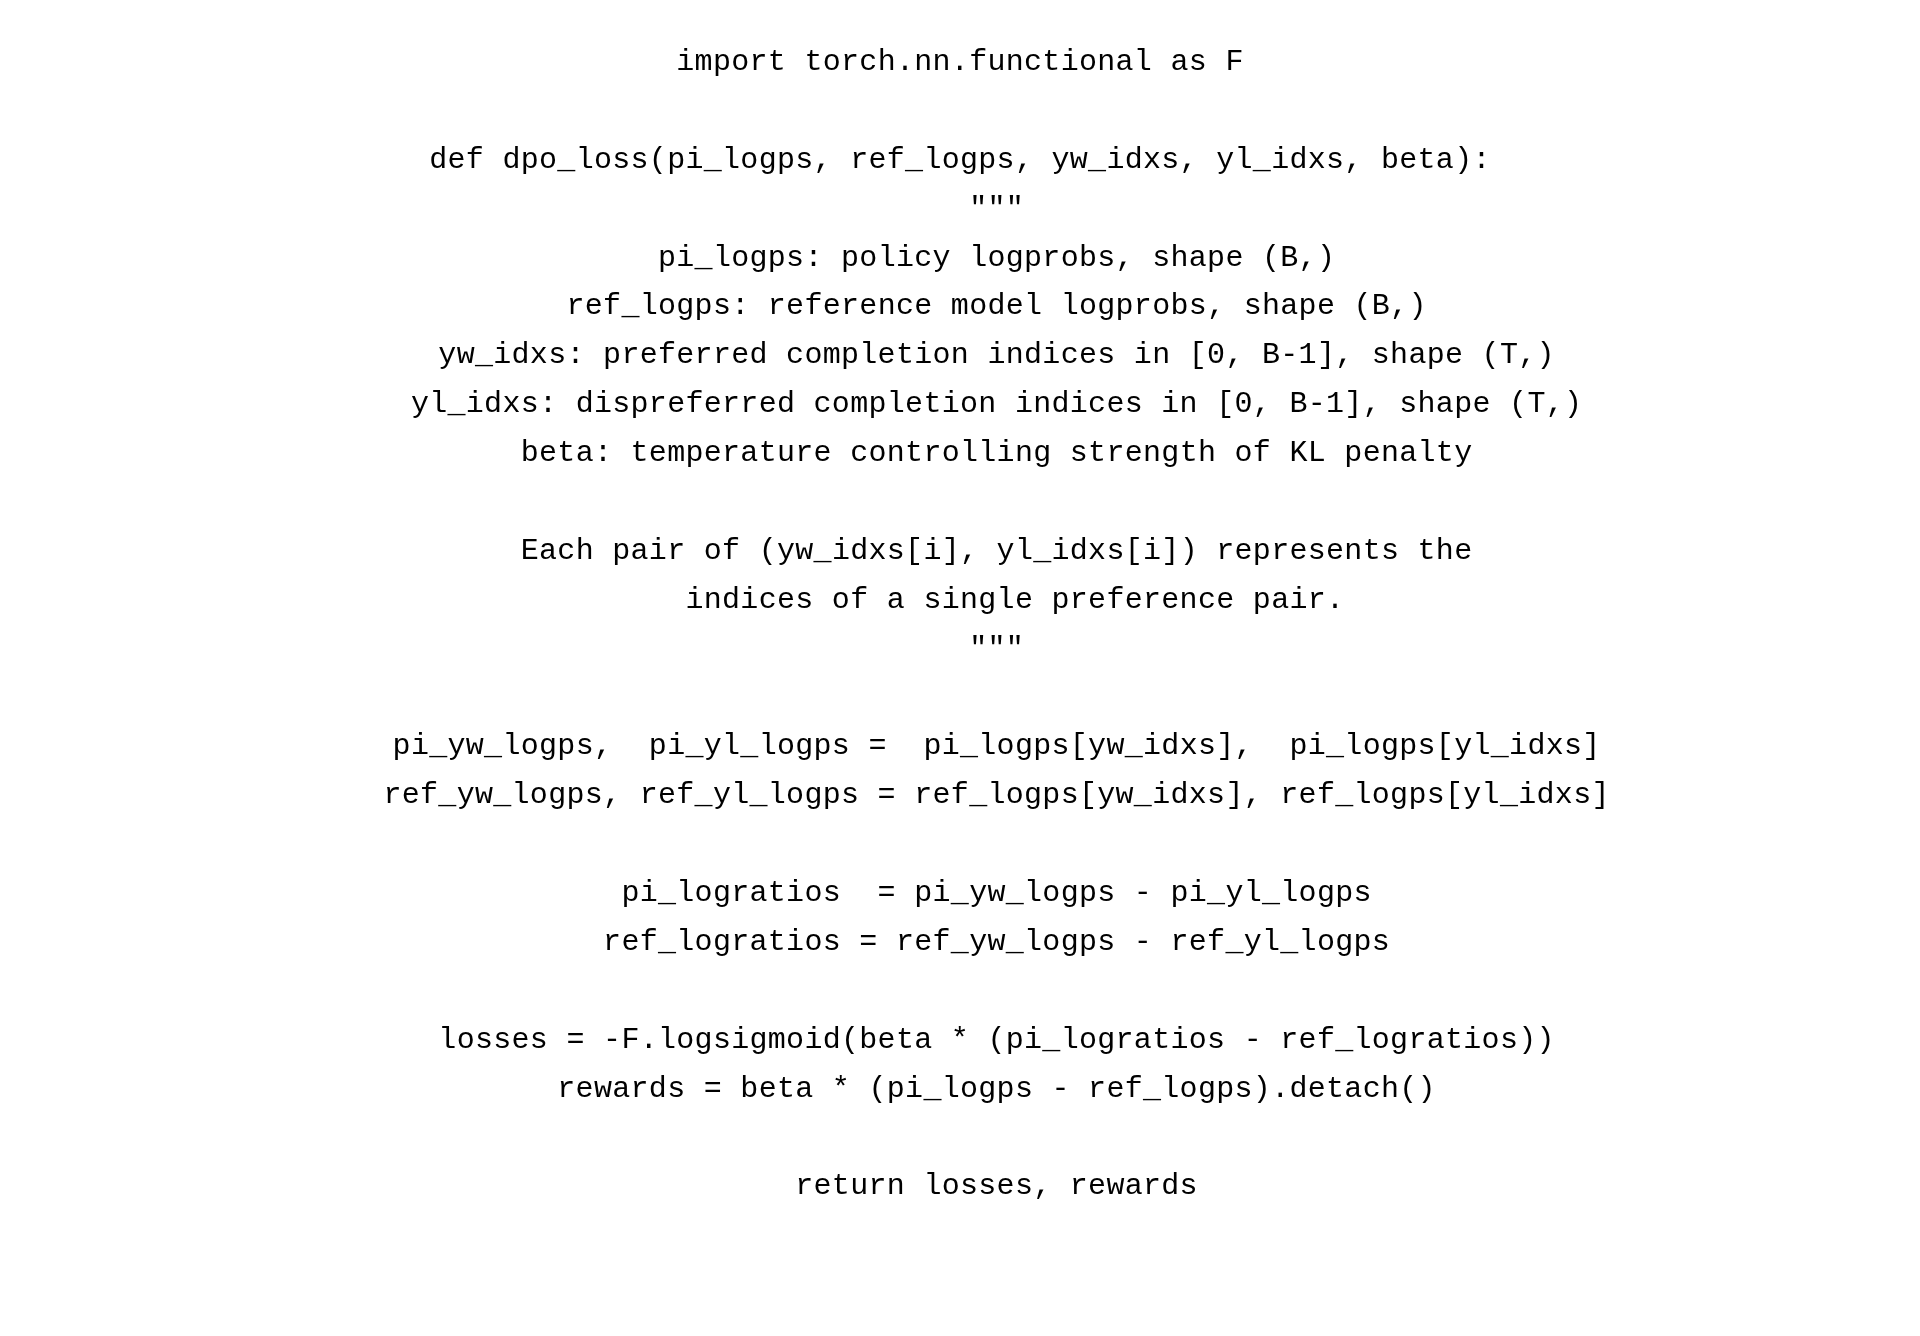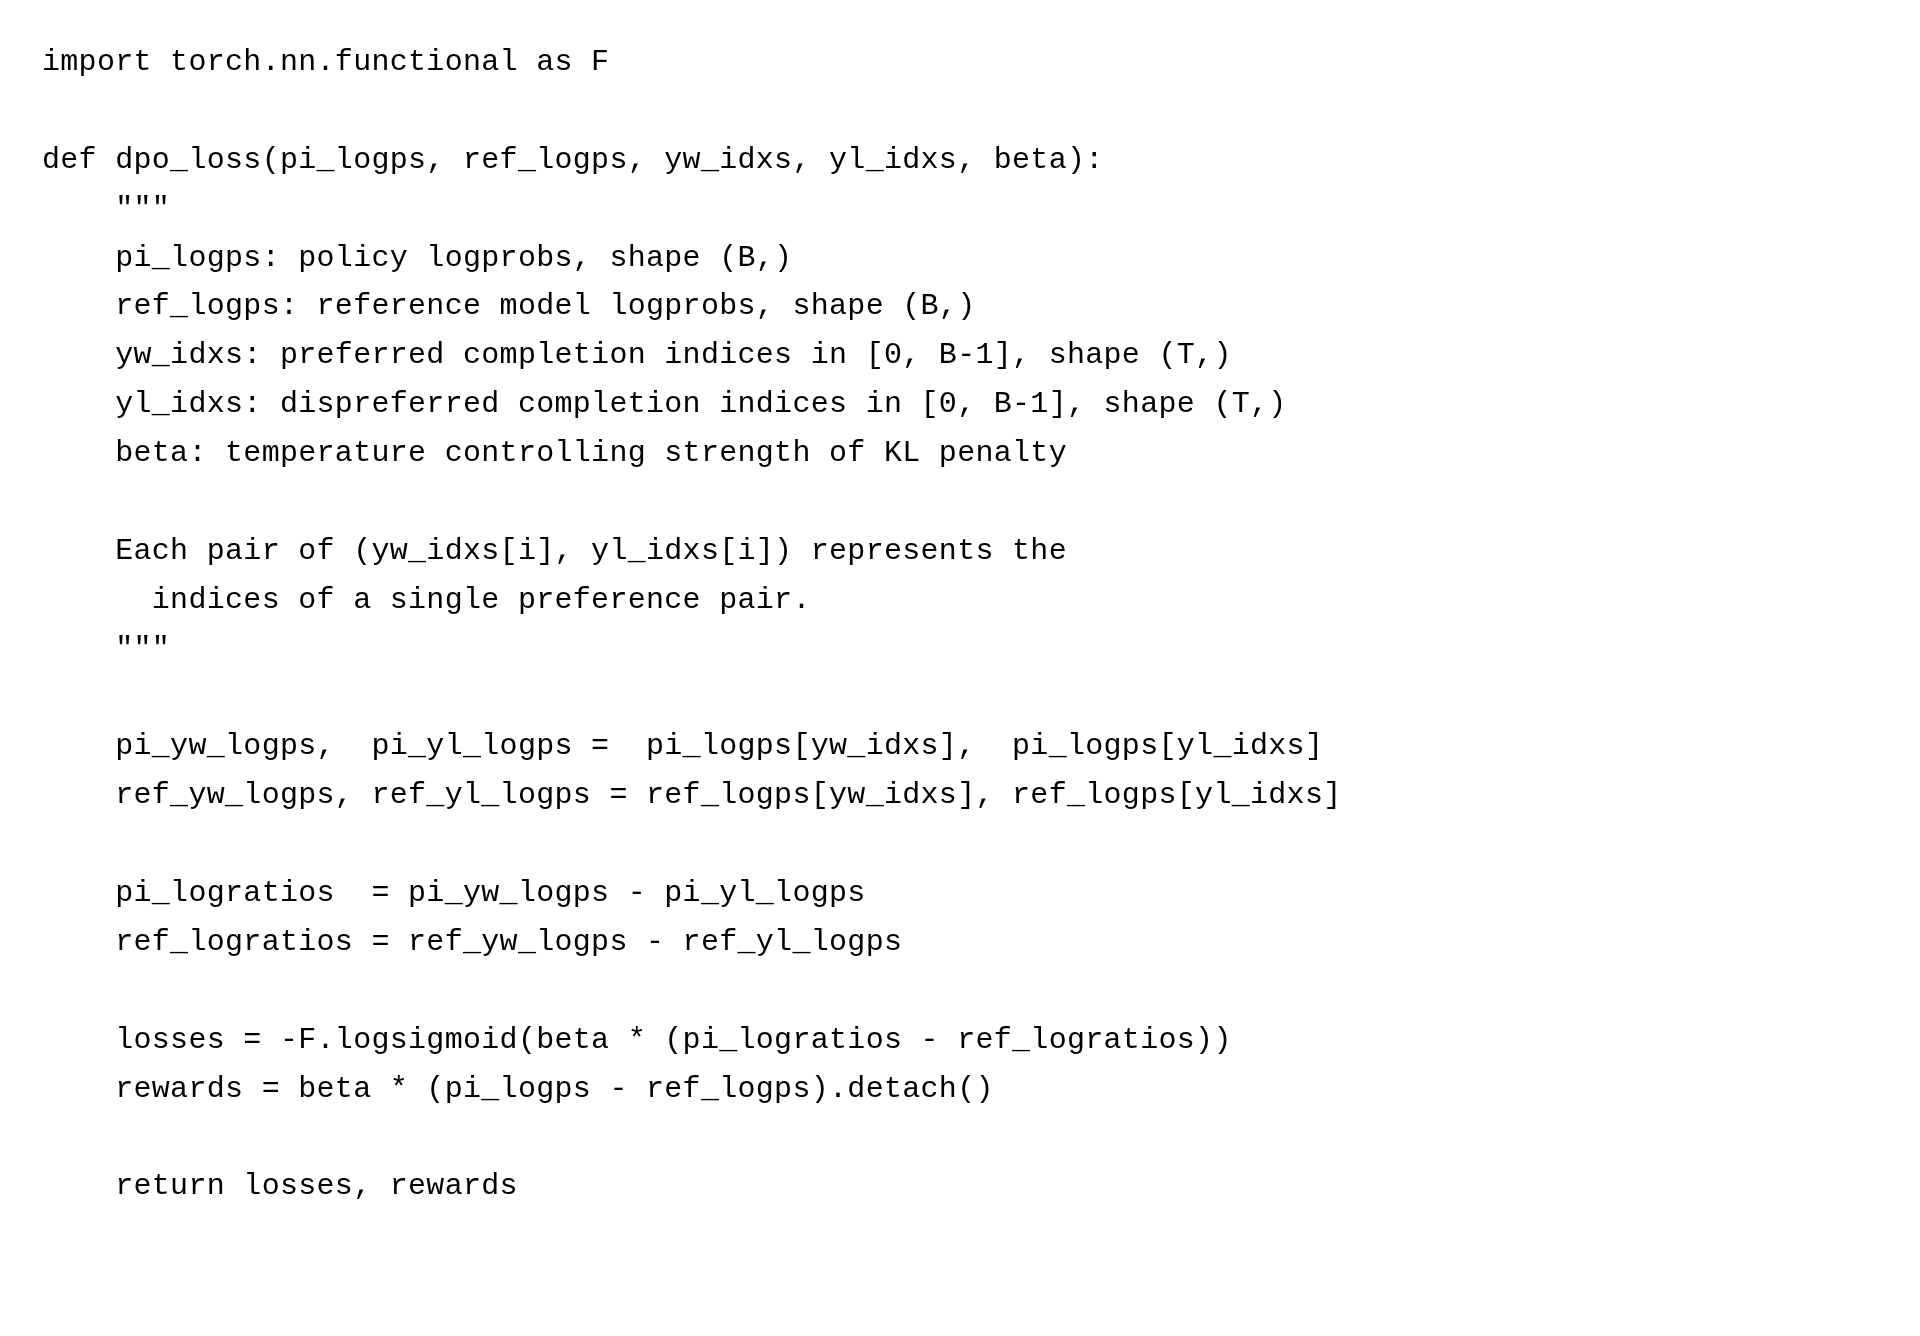--- a/index.html
+++ b/index.html
@@ -15,20 +15,21 @@
       font-size: 30px;
       line-height: 1.63;
       color: #000000;
       padding: 38px 42px;
       letter-spacing: 0.3px;
     }
     pre {
       font-family: inherit;
       white-space: pre;
       margin: 0;
+      text-align: center;
     }
     .code-line {
       display: block;
       min-height: 1.63em;
     }
   </style>
 </head>
 <body>
 
 <pre><span class="code-line">import torch.nn.functional as F</span><span class="code-line">&nbsp;</span><span class="code-line">def dpo_loss(pi_logps, ref_logps, yw_idxs, yl_idxs, beta):</span><span class="code-line">    """</span><span class="code-line">    pi_logps: policy logprobs, shape (B,)</span><span class="code-line">    ref_logps: reference model logprobs, shape (B,)</span><span class="code-line">    yw_idxs: preferred completion indices in [0, B-1], shape (T,)</span><span class="code-line">    yl_idxs: dispreferred completion indices in [0, B-1], shape (T,)</span><span class="code-line">    beta: temperature controlling strength of KL penalty</span><span class="code-line">&nbsp;</span><span class="code-line">    Each pair of (yw_idxs[i], yl_idxs[i]) represents the</span><span class="code-line">      indices of a single preference pair.</span><span class="code-line">    """</span><span class="code-line">&nbsp;</span><span class="code-line">    pi_yw_logps,  pi_yl_logps =  pi_logps[yw_idxs],  pi_logps[yl_idxs]</span><span class="code-line">    ref_yw_logps, ref_yl_logps = ref_logps[yw_idxs], ref_logps[yl_idxs]</span><span class="code-line">&nbsp;</span><span class="code-line">    pi_logratios  = pi_yw_logps - pi_yl_logps</span><span class="code-line">    ref_logratios = ref_yw_logps - ref_yl_logps</span><span class="code-line">&nbsp;</span><span class="code-line">    losses = -F.logsigmoid(beta * (pi_logratios - ref_logratios))</span><span class="code-line">    rewards = beta * (pi_logps - ref_logps).detach()</span><span class="code-line">&nbsp;</span><span class="code-line">    return losses, rewards</span></pre>

